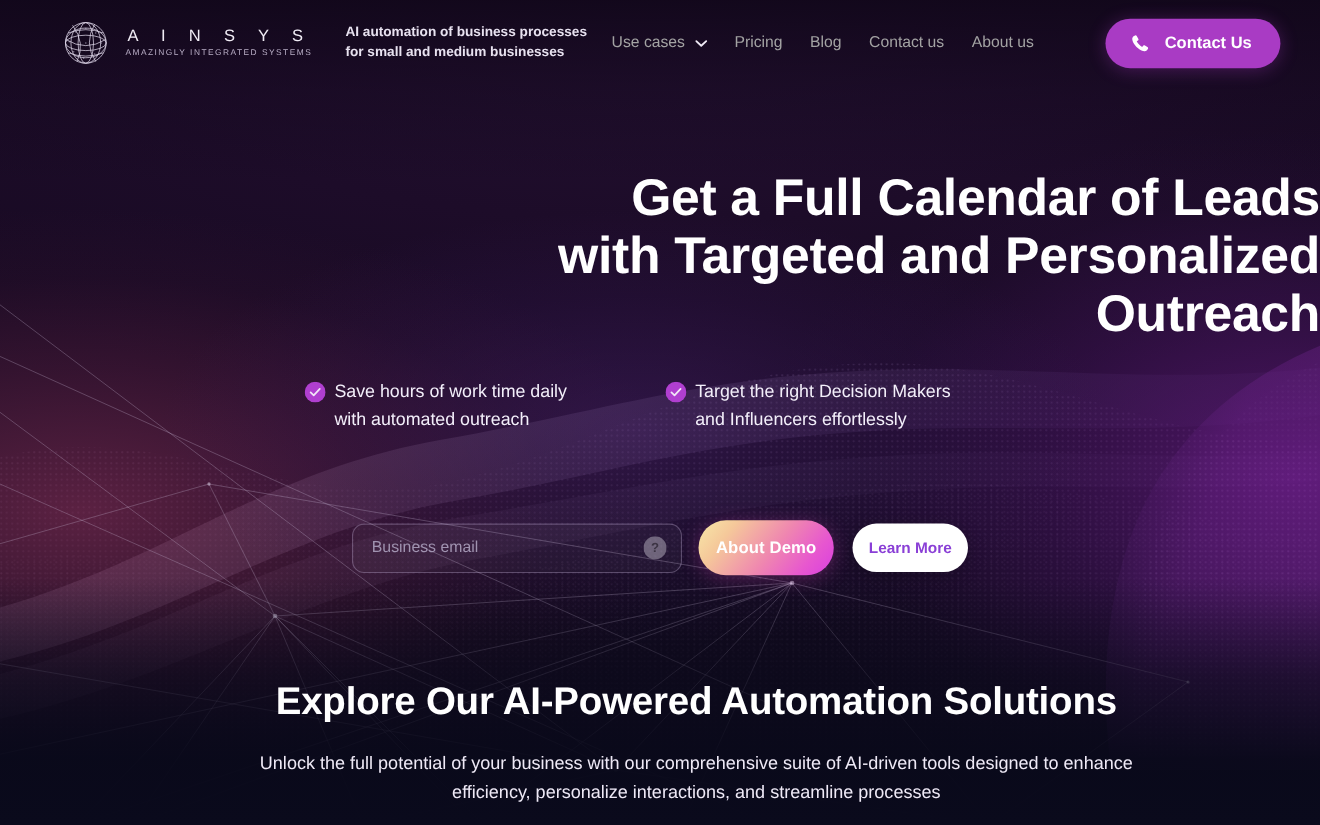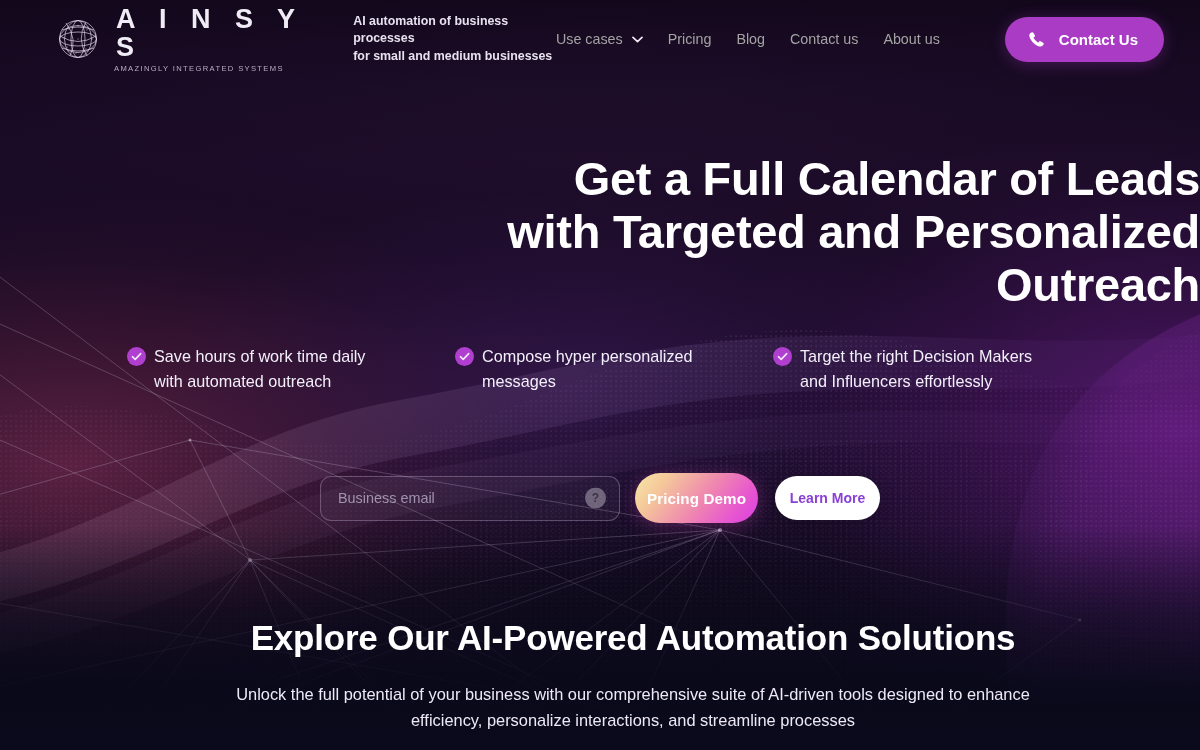--- a/index.html
+++ b/index.html
@@ -60,22 +60,22 @@
     width: 1200px; height: 78px;
     display: flex; align-items: center;
     padding: 0 36px 0 56px;
     z-index: 30;
   }
 
   .logo-wrap { display: flex; align-items: center; gap: 14px; }
   .logo-globe { width: 44px; height: 44px; flex: 0 0 44px; }
   .logo-text { display: flex; flex-direction: column; justify-content: center; }
   .logo-name {
-    font-size: 27px; letter-spacing: 8.5px; color: #f0ecf5;
-    font-weight: 700; line-height: 1.05; padding-left: 2px;
+    font-size: 15px; letter-spacing: 8.5px; color: #f0ecf5;
+    font-weight: 400; line-height: 1.05; padding-left: 2px;
   }
   .logo-sub {
     font-size: 7.6px; letter-spacing: 1.35px; color: #b9aec6;
     line-height: 1.1; margin-top: 3px; white-space: nowrap;
   }
 
   .tagline {
     margin-left: 30px;
     font-size: 12.4px; line-height: 1.42; color: #e8e2f0;
     font-weight: 700; max-width: 230px;
@@ -377,30 +377,20 @@
         <svg class="check-ico" viewBox="0 0 19 19">
           <circle cx="9.5" cy="9.5" r="9.5" fill="#b03fd0"></circle>
           <path d="M5.4 9.7 L8.2 12.4 L13.7 6.6" fill="none" stroke="#f2e6f8" stroke-width="1.6" stroke-linecap="round" stroke-linejoin="round"></path>
         </svg>
         <div class="feature-text">
           <div>Save hours of work time daily</div>
           <div>with automated outreach</div>
         </div>
       </div>
 
-      <div class="feature">
-        <svg class="check-ico" viewBox="0 0 19 19">
-          <circle cx="9.5" cy="9.5" r="9.5" fill="#b03fd0"></circle>
-          <path d="M5.4 9.7 L8.2 12.4 L13.7 6.6" fill="none" stroke="#f2e6f8" stroke-width="1.6" stroke-linecap="round" stroke-linejoin="round"></path>
-        </svg>
-        <div class="feature-text">
-          <div>Compose hyper personalized</div>
-          <div>messages</div>
-        </div>
-      </div>
 
       <div class="feature">
         <svg class="check-ico" viewBox="0 0 19 19">
           <circle cx="9.5" cy="9.5" r="9.5" fill="#b03fd0"></circle>
           <path d="M5.4 9.7 L8.2 12.4 L13.7 6.6" fill="none" stroke="#f2e6f8" stroke-width="1.6" stroke-linecap="round" stroke-linejoin="round"></path>
         </svg>
         <div class="feature-text">
           <div>Target the right Decision Makers</div>
           <div>and Influencers effortlessly</div>
         </div>
@@ -410,21 +400,21 @@
     <div class="cta-row">
 
       <div class="email-field">
         <input class="email-input" type="text" placeholder="Business email" style="">
         <svg class="help-ico" viewBox="0 0 21 21">
           <circle cx="10.5" cy="10.5" r="10.5" fill="#9c94a6" fill-opacity="0.62"></circle>
           <text x="10.5" y="14.6" text-anchor="middle" font-family="Liberation Sans, sans-serif" font-size="12" font-weight="700" fill="#3c3444">?</text>
         </svg>
       </div>
 
-      <button class="btn-launch">Pricing Demo</button>
+      <button class="btn-launch">About Demo</button>
       <button class="btn-learn">Learn More</button>
     </div>
   </div>
 
   <div class="lower">
     <h2 class="lower-title">Explore Our AI-Powered Automation Solutions</h2>
     <div class="lower-sub">
       <div>Unlock the full potential of your business with our comprehensive suite of AI-driven tools designed to enhance</div>
       <div>efficiency, personalize interactions, and streamline processes</div>
     </div>

